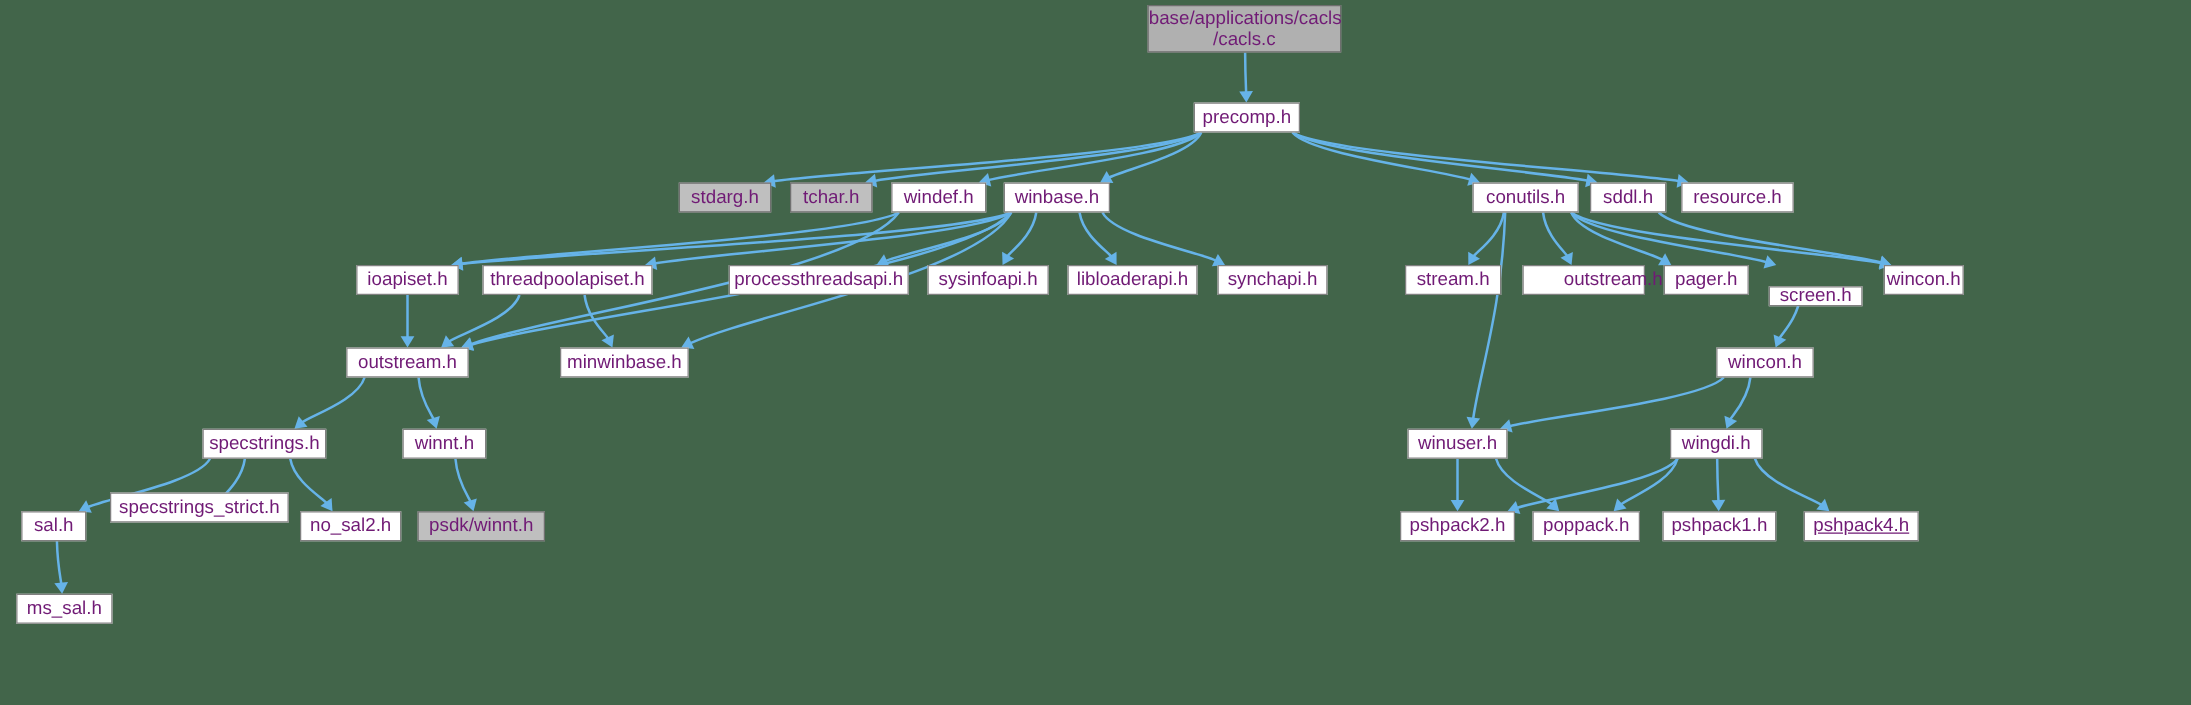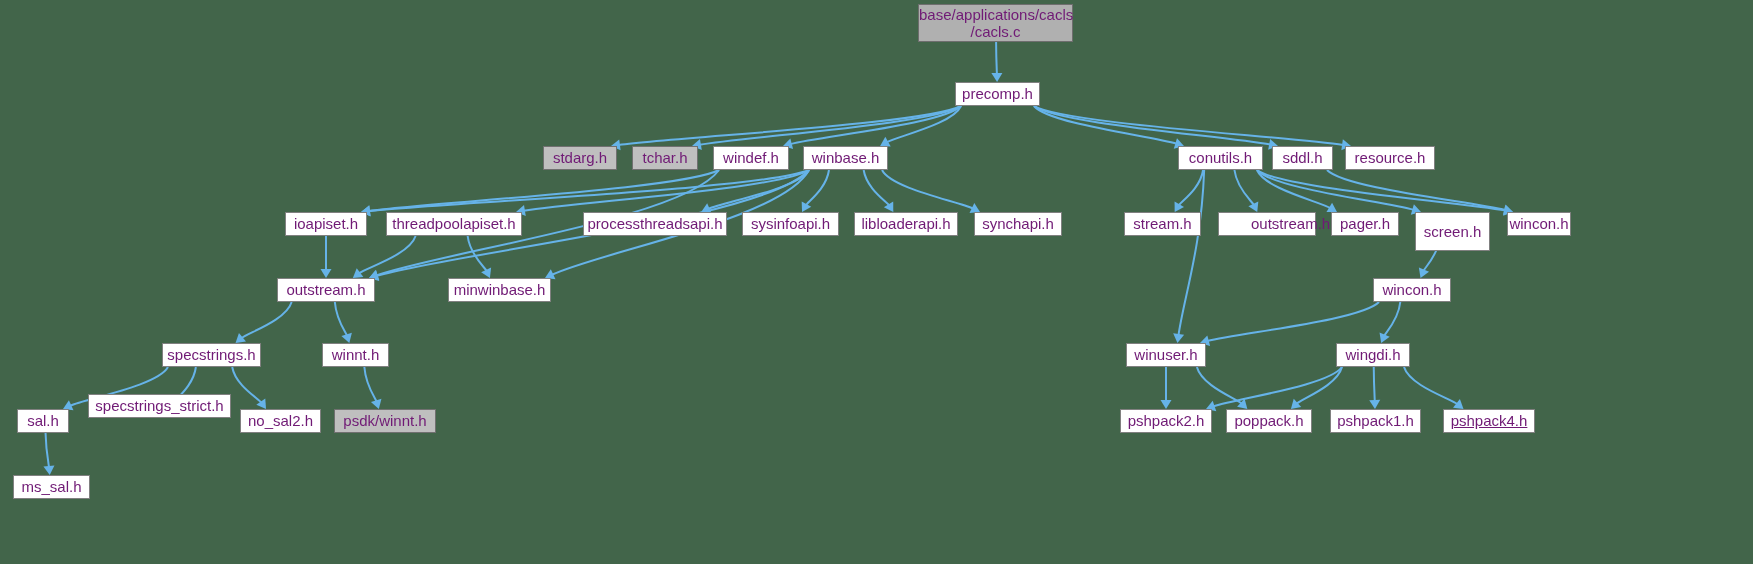--- a/index.html
+++ b/index.html
@@ -157,21 +157,21 @@
       <div class="node" style="left: 1345px; top: 146px; width: 90px; height: 24px;"><span class="node-label">resource.h</span></div>
       <div class="node" style="left: 285px; top: 212px; width: 82px; height: 24px;"><span class="node-label">ioapiset.h</span></div>
       <div class="node" style="left: 386px; top: 212px; width: 136px; height: 24px;"><span class="node-label">threadpoolapiset.h</span></div>
       <div class="node" style="left: 583px; top: 212px; width: 144px; height: 24px;"><span class="node-label">processthreadsapi.h</span></div>
       <div class="node" style="left: 742px; top: 212px; width: 97px; height: 24px;"><span class="node-label">sysinfoapi.h</span></div>
       <div class="node" style="left: 854px; top: 212px; width: 104px; height: 24px;"><span class="node-label">libloaderapi.h</span></div>
       <div class="node" style="left: 974px; top: 212px; width: 88px; height: 24px;"><span class="node-label">synchapi.h</span></div>
       <div class="node" style="left: 1124px; top: 212px; width: 77px; height: 24px;"><span class="node-label">stream.h</span></div>
       <div class="node" style="left: 1218px; top: 212px; width: 98px; height: 24px; padding-left: 32px;"><span class="node-label">outstream.h</span></div>
       <div class="node" style="left: 1331px; top: 212px; width: 68px; height: 24px;"><span class="node-label">pager.h</span></div>
-      <div class="node" style="left: 1415px; top: 212px; width: 75px; height: 39px; text-align: center;"><span class="node-label">screen.h</span></div>
+      <div class="node" style="left: 1415px; top: 229px; width: 75px; height: 16px; text-align: center;"><span class="node-label">screen.h</span></div>
       <div class="node" style="left: 1507px; top: 212px; width: 64px; height: 24px;"><span class="node-label">wincon.h</span></div>
       <div class="node" style="left: 277px; top: 278px; width: 98px; height: 24px;"><span class="node-label">outstream.h</span></div>
       <div class="node" style="left: 448px; top: 278px; width: 103px; height: 24px;"><span class="node-label">minwinbase.h</span></div>
       <div class="node" style="left: 1373px; top: 278px; width: 78px; height: 24px;"><span class="node-label">wincon.h</span></div>
       <div class="node" style="left: 162px; top: 343px; width: 99px; height: 24px;"><span class="node-label">specstrings.h</span></div>
       <div class="node" style="left: 322px; top: 343px; width: 67px; height: 24px;"><span class="node-label">winnt.h</span></div>
       <div class="node" style="left: 1126px; top: 343px; width: 80px; height: 24px;"><span class="node-label">winuser.h</span></div>
       <div class="node" style="left: 1336px; top: 343px; width: 74px; height: 24px;"><span class="node-label">wingdi.h</span></div>
       <div class="node" style="left: 17px; top: 409px; width: 52px; height: 24px;"><span class="node-label">sal.h</span></div>
       <div class="node" style="left: 88px; top: 394px; width: 143px; height: 24px;"><span class="node-label">specstrings_strict.h</span></div>

